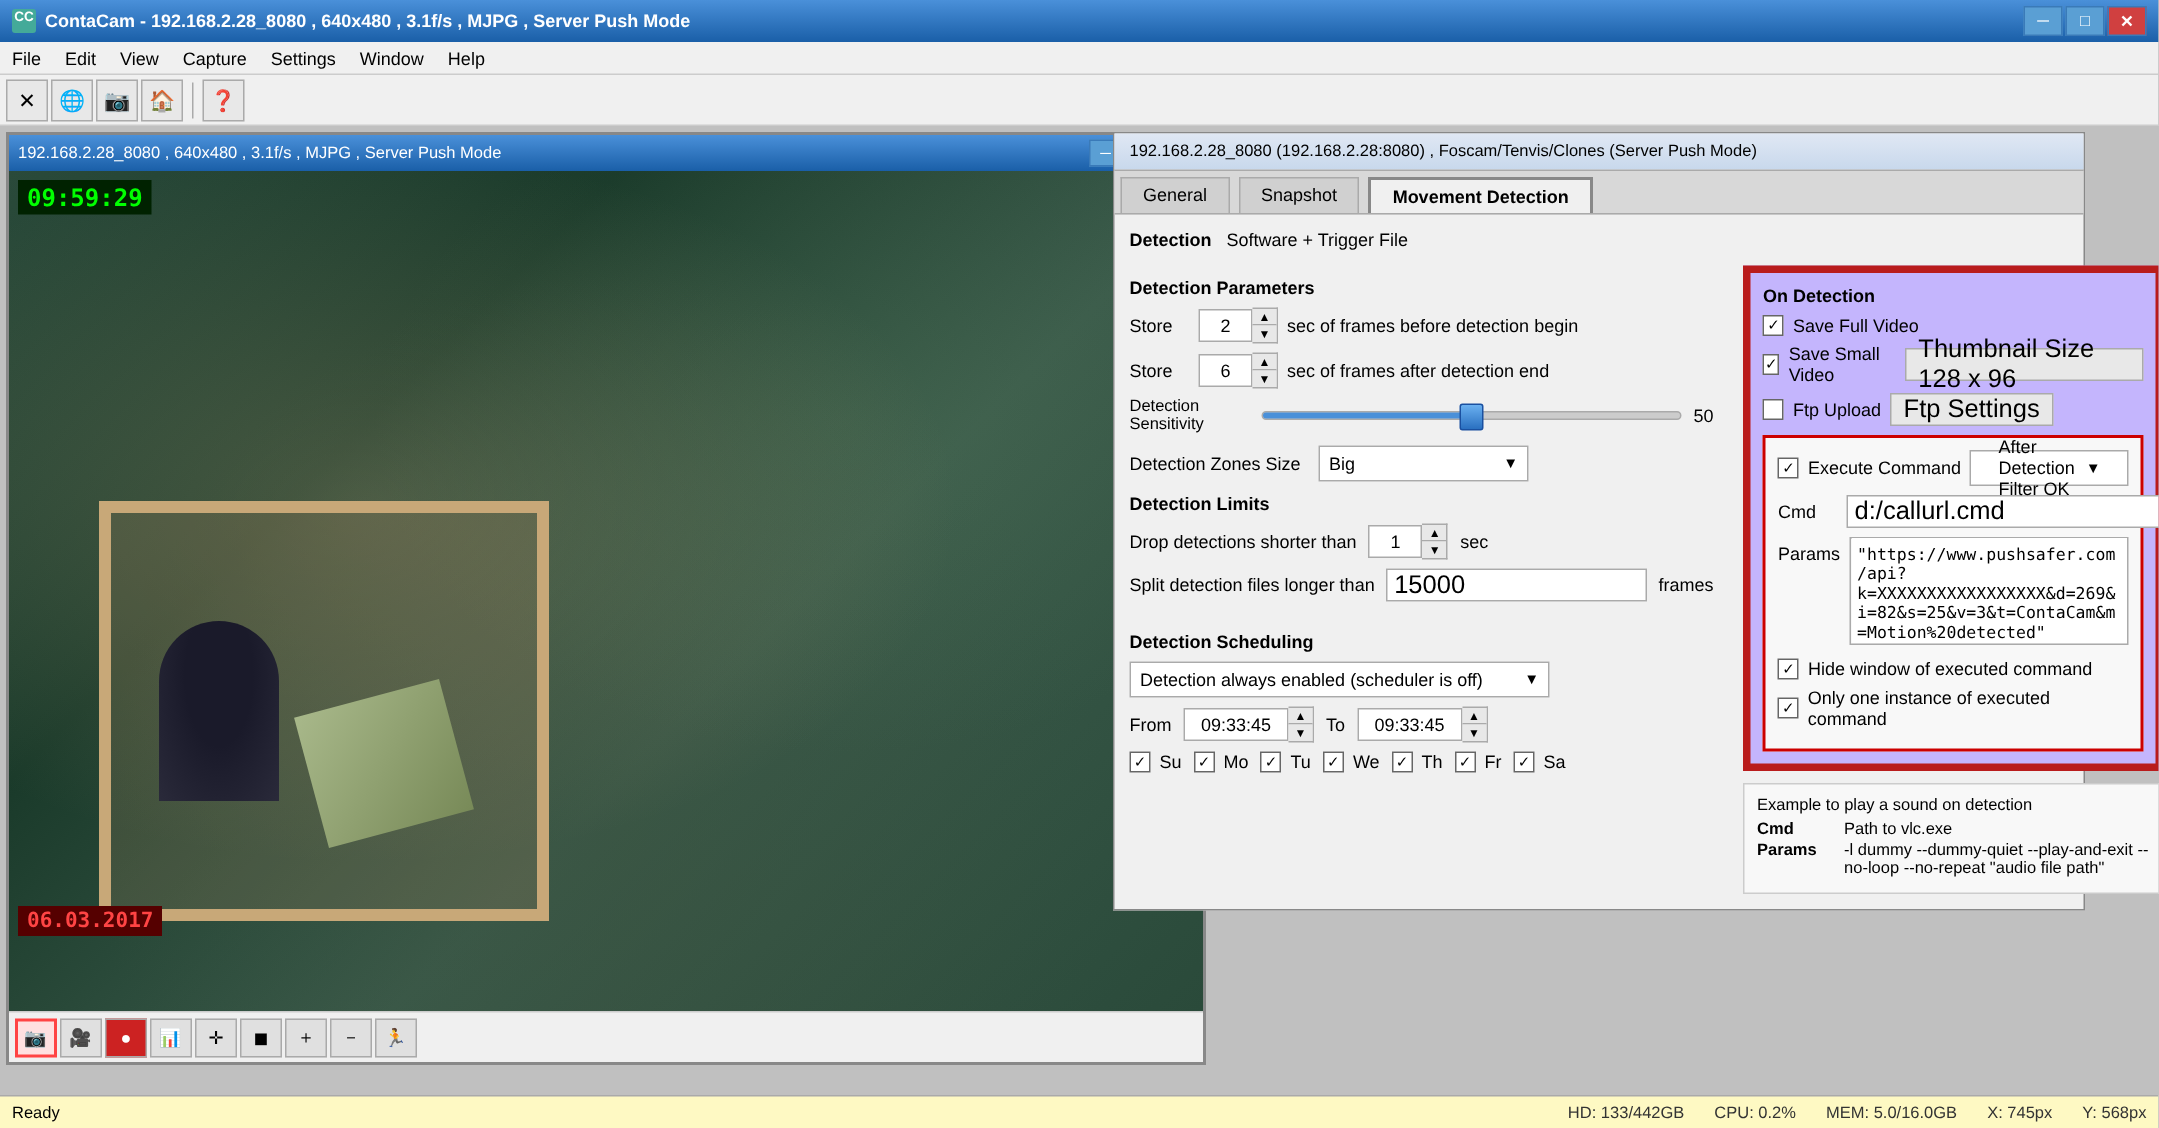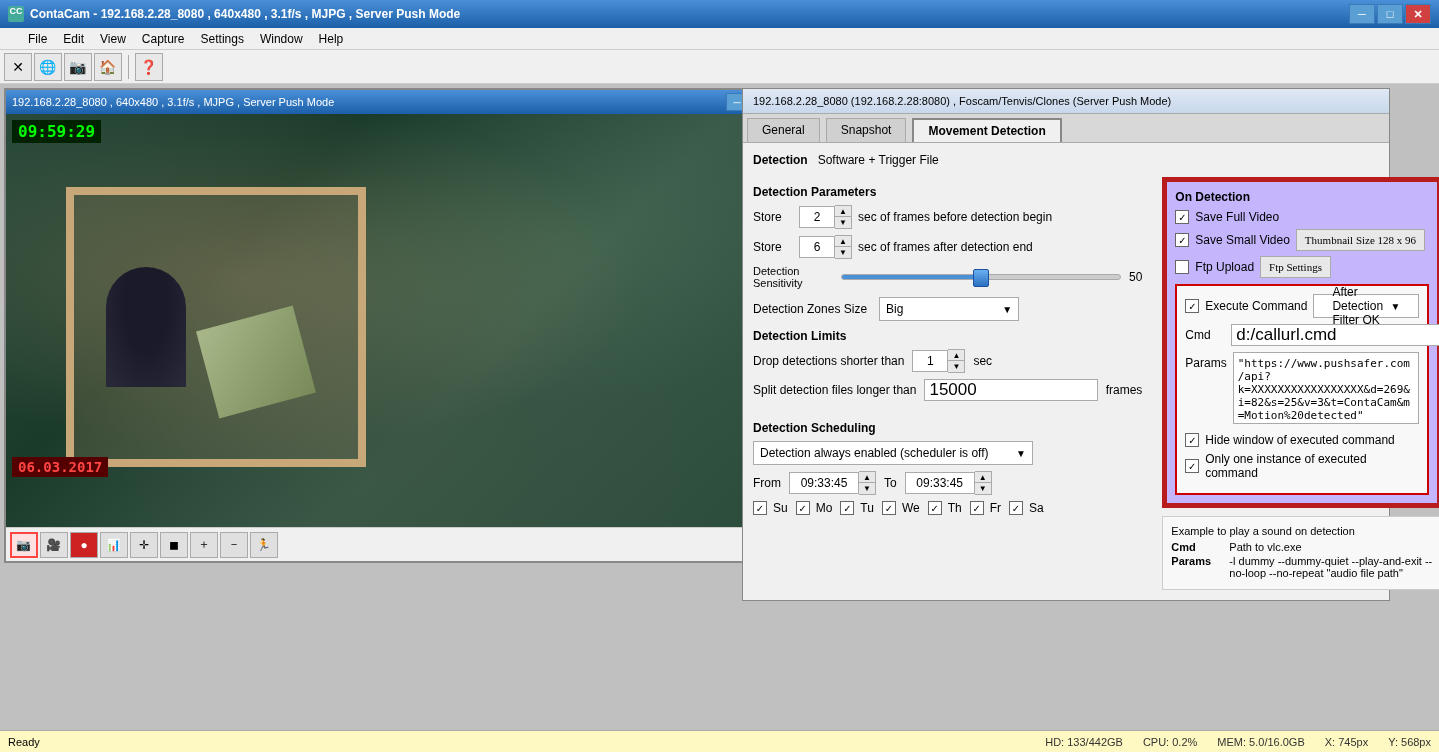--- a/index.html
+++ b/index.html
@@ -46,21 +46,21 @@
       display: flex; align-items: center; justify-content: center;
     }
     .title-btn.close { background: #d04040; }
 
     
     .menu-bar {
       background: #f0f0f0;
       height: 22px;
       display: flex;
       align-items: center;
-      padding: 0 20px;
+      padding: 0 0;
       border-bottom: 1px solid #ccc;
     }
     .menu-item {
       padding: 2px 8px;
       font-size: 12px;
       cursor: pointer;
       color: #000;
     }
 
     
@@ -117,21 +117,21 @@
       border: 1px solid #3a7ab8;
       color: white;
       font-size: 10px;
       cursor: pointer;
       display: flex; align-items: center; justify-content: center;
     }
     .cam-btn.close { background: #d04040; }
 
     .camera-view {
       width: 100%;
-      height: 413px;
+      height: 560px;
       background: linear-gradient(135deg, #2a4a3a 0%, #1a3a2a 30%, #3a5a4a 60%, #2a4a3a 100%);
       position: relative;
       overflow: hidden;
     }
 
     
     .camera-view::before {
       content: '';
       position: absolute;
       inset: 0;
@@ -390,23 +390,23 @@
       font-size: 10px;
       cursor: pointer;
     }
     .cb.checked::after { content: '✓'; color: #000; font-size: 10px; }
 
     .thumbnail-btn, .ftp-btn {
       height: 22px;
       background: #e8e8e8;
       border: 1px solid #aaa;
       padding: 0 8px;
-      font-size: 11px;
-      cursor: pointer;
-      display: flex; align-items: center; font-family: Liberation Serif, serif;
+      font-size: 17px;
+      cursor: pointer;
+      display: flex; align-items: center;
     }
 
     
     .execute-section {
       border: 2px solid #cc0000;
       padding: 8px;
       margin-top: 6px;
       background: #f8f8f8;
     }
     .execute-row {

